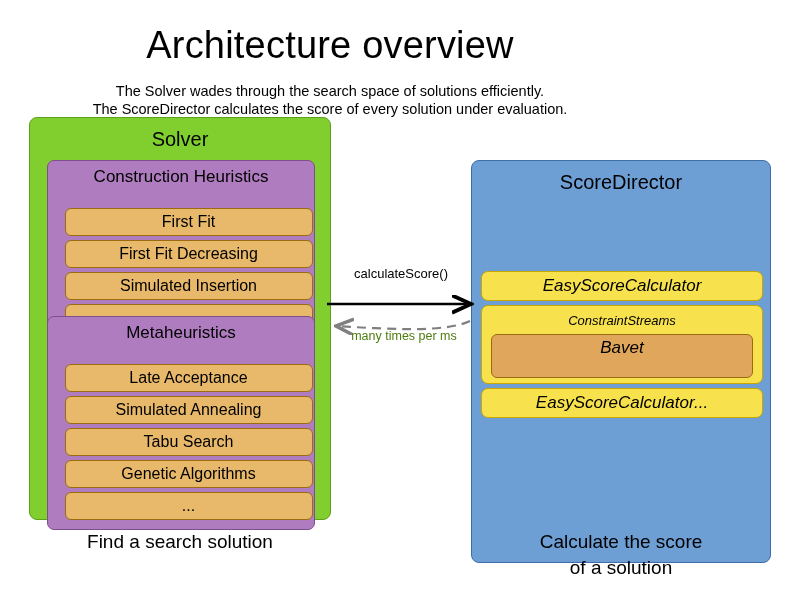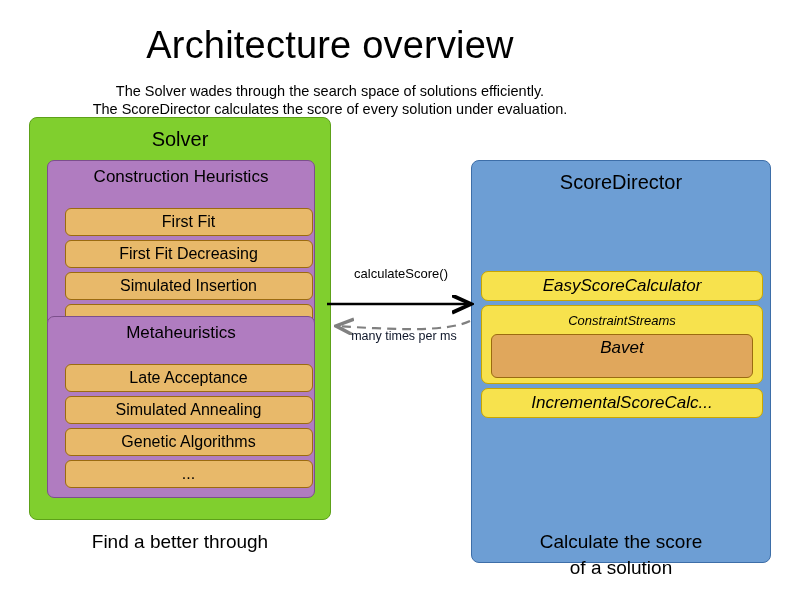--- a/index.html
+++ b/index.html
@@ -166,21 +166,21 @@
     line-height: 18px;
   }
   .arrow-label-bottom {
     position: absolute;
     left: 6px;
     top: 64px;
     width: 146px;
     text-align: center;
     font-size: 12.5px;
     line-height: 15px;
-    color: #0f172a;
+    color: #4d7c0f;
   }
 
   
   .caption {
     position: absolute;
     text-align: center;
     font-size: 19px;
     line-height: 26px;
   }
   .caption-left {
@@ -214,38 +214,39 @@
       <div class="item orange">Simulated Insertion</div>
       <div class="item orange">...</div>
     </div>
   </div>
 
   <div class="group group-mh">
     <div class="group-title">Metaheuristics</div>
     <div class="item-list">
       <div class="item orange">Late Acceptance</div>
       <div class="item orange">Simulated Annealing</div>
+      <div class="item orange">Tabu Search</div>
       <div class="item orange">Genetic Algorithms</div>
       <div class="item orange">...</div>
     </div>
   </div>
 </div>
 
 <div class="panel scoredirector-panel">
   <div class="panel-title">ScoreDirector</div>
 
   <div class="yellow-stack">
     <div class="ybox simple">EasyScoreCalculator</div>
 
     <div class="ybox nested">
       <div class="nested-label">ConstraintStreams</div>
       <div class="inner-orange">Bavet</div>
     </div>
 
-    <div class="ybox simple">IncrementalScoreCalc...</div>
+    <div class="ybox simple">EasyScoreCalculator...</div>
   </div>
 </div>
 
 <div class="arrows">
   <div class="arrow-label-top">calculateScore()</div>
 
   <svg width="155" height="95" style="position:absolute;left:0;top:0;">
     <defs>
       <marker id="head-solid" markerWidth="9" markerHeight="9" refX="7.5" refY="3.6" orient="auto">
         <path d="M0,0 L8,3.6 L0,7.2" fill="none" stroke="#000000" stroke-width="1.6"></path>
@@ -255,19 +256,19 @@
       </marker>
     </defs>
     <line x1="2" y1="39" x2="145" y2="39" stroke="#000000" stroke-width="2.4" marker-end="url(#head-solid)"></line>
     <path d="M145,56 C120,68 60,64 12,61" fill="none" stroke="#808080" stroke-width="2.2" stroke-dasharray="9,6" marker-end="url(#head-dashed)"></path>
   </svg>
 
   <div class="arrow-label-bottom">many times per ms</div>
 </div>
 
 <div class="caption caption-left">
-  <div>Find a better through</div>
+  <div>Find a search solution</div>
 </div>
 
 <div class="caption caption-right">
   <div>Calculate the score</div>
   <div>of a solution</div>
 </div>
 
 </body></html>

